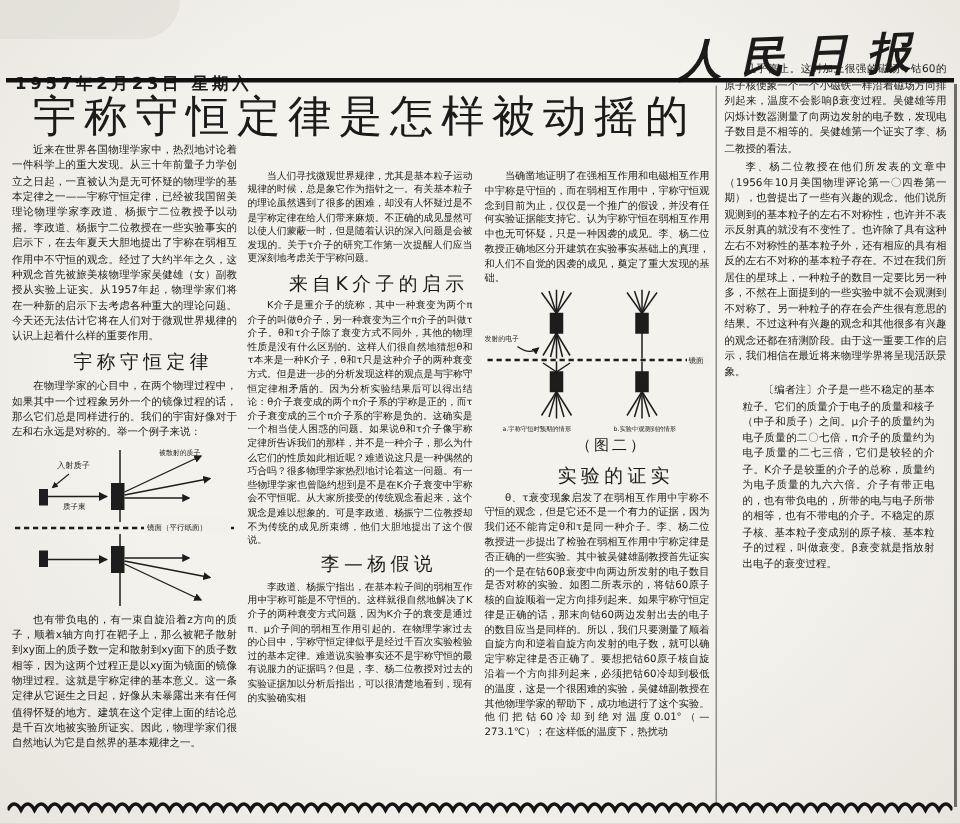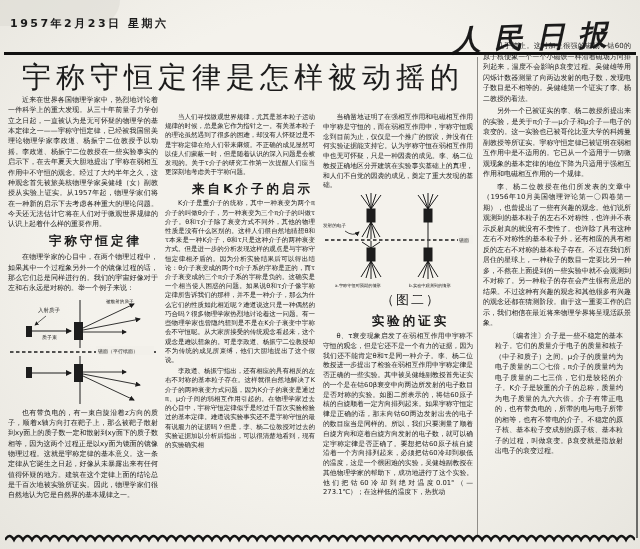--- a/index.html
+++ b/index.html
@@ -1,37 +1,37 @@
 <!DOCTYPE html>
 <html><head>
 <meta charset="utf-8">
 <style>
   html,body{margin:0;padding:0;background:#d8d6cf;}
   .page{position:relative;width:640px;height:549px;overflow:hidden;color:#1b1b1b;
         background:radial-gradient(ellipse at 50% 45%, #f4f2ec 55%, #e7e5de 100%);
         font-family:"DejaVu Sans",sans-serif;}
   .smudge{position:absolute;left:0;top:0;width:120px;height:26px;background:#dcdad3;opacity:.55;border-radius:0 0 30px 0;}
-  .dateline{position:absolute;left:10px;top:16px;font-size:11px;font-weight:bold;letter-spacing:2.5px;}
+  .dateline{position:absolute;left:10px;top:48px;font-size:11px;font-weight:bold;letter-spacing:2.5px;}
   .masthead{position:absolute;left:452px;top:18px;font-family:"DejaVu Serif",serif;font-style:italic;
             font-weight:bold;font-size:29px;letter-spacing:13px;transform:rotate(-2deg);white-space:nowrap;}
   .toprule{position:absolute;left:4px;top:52px;width:632px;height:3px;background:#111;}
   .rightrule{position:absolute;left:636px;top:56px;width:1.5px;height:482px;background:#6b6b68;}
   .colrule{position:absolute;left:477px;top:57px;width:1px;height:478px;background:#8f8d88;}
   .headline-block{position:absolute;left:12px;top:58px;width:462px;text-align:center;}
   .headline{font-size:29px;font-weight:normal;letter-spacing:5px;white-space:nowrap;}
   .byline{margin-top:7px;font-size:9.5px;font-weight:bold;letter-spacing:3px;}
   .col{position:absolute;text-align:justify;}
   .col p{margin:0 0 2px 0;text-indent:2em;}
   .c1{left:8px;top:95px;width:150px;font-size:7px;line-height:1.48;}
   .c2{left:165px;top:113px;width:150px;font-size:6.5px;line-height:1.42;}
   .c3{left:323px;top:113px;width:150px;font-size:6.8px;line-height:1.44;}
   .c4{left:483px;top:41px;width:148px;font-size:7px;line-height:1.5;}
-  .sec-h{font-size:12.5px;font-weight:bold;text-align:center;letter-spacing:3px;margin:5px 0 4px;text-indent:0;}
+  .sec-h{font-size:12.5px;font-weight:normal;text-align:center;letter-spacing:3px;margin:5px 0 4px;text-indent:0;}
   .fig{display:block;margin:2px auto 0;}
-  .fig-caption{text-align:center;font-size:13px;letter-spacing:2px;margin:1px 0 3px;text-indent:0;}
+  .fig-caption{text-align:center;font-size:10px;letter-spacing:2px;margin:1px 0 3px;text-indent:0;}
   .note{margin-top:3px;padding:0 8px 4px 12px;text-indent:2em;}
   .wavy{position:absolute;left:5px;top:531px;width:630px;height:12px;}
   svg text{fill:#1b1b1b;}
   .figink{stroke:#1d1d1d;}
 </style>
 </head>
 <body>
 
 <div class="page">
   <div class="smudge"></div>
@@ -83,21 +83,22 @@
       <line class="figink" x1="75" y1="76" x2="118" y2="76" stroke-width="0.9" marker-end="url(#arr)"></line>
     </svg>
 
     <p>也有带负电的，有一束自旋沿着z方向的质子，顺着x轴方向打在靶子上，那么被靶子散射到xy面上的质子数一定和散射到xy面下的质子数相等，因为这两个过程正是以xy面为镜面的镜像物理过程。这就是宇称定律的基本意义。这一条定律从它诞生之日起，好像从未暴露出来有任何值得怀疑的地方。建筑在这个定律上面的结论总是千百次地被实验所证实。因此，物理学家们很自然地认为它是自然界的基本规律之一。</p>
   </div>
 
   <div class="col c2">
     <p>当人们寻找微观世界规律，尤其是基本粒子运动规律的时候，总是象它作为指针之一。有关基本粒子的理论虽然遇到了很多的困难，却没有人怀疑过是不是宇称定律在给人们带来麻烦。不正确的成见显然可以使人们蒙蔽一时，但是随着认识的深入问题是会被发现的。关于τ介子的研究工作第一次提醒人们应当更深刻地考虑关于宇称问题。</p>
     <p class="sec-h">来自K介子的启示</p>
     <p>K介子是重介子的统称，其中一种衰变为两个π介子的叫做θ介子，另一种衰变为三个π介子的叫做τ介子。θ和τ介子除了衰变方式不同外，其他的物理性质是没有什么区别的。这样人们很自然地猜想θ和τ本来是一种K介子，θ和τ只是这种介子的两种衰变方式。但是进一步的分析发现这样的观点是与宇称守恒定律相矛盾的。因为分析实验结果后可以得出结论：θ介子衰变成的两个π介子系的宇称是正的，而τ介子衰变成的三个π介子系的宇称是负的。这确实是一个相当使人困惑的问题。如果说θ和τ介子像宇称定律所告诉我们的那样，并不是一种介子，那么为什么它们的性质如此相近呢？难道说这只是一种偶然的巧合吗？很多物理学家热烈地讨论着这一问题。有一些物理学家也曾隐约想到是不是在K介子衰变中宇称会不守恒呢。从大家所接受的传统观念看起来，这个观念是难以想象的。可是李政道、杨振宁二位教授却不为传统的成见所束缚，他们大胆地提出了这个假说。</p>
-    <p>李政道、杨振宁指出，还有相应的具有相反的左右不对称的基本粒子存在。这样就很自然地解决了K介子的两种衰变方式问题，因为K介子的衰变是通过π、μ介子间的弱相互作用引起的。在物理学家过去的心目中，宇称守恒定律似乎是经过千百次实验检验过的基本定律。难道说实验事实还不是宇称守恒的最有说服力的证据吗？但是，李、杨二位教授对过去的实验证据加以分析后指出，可以很清楚地看到，现有的实验确实相</p>
+    <p class="sec-h">李—杨假说</p>
+    <p>李政道、杨振宁指出，在基本粒子间的弱相互作用中宇称可能是不守恒的。这样就很自然地解决了K介子的两种衰变方式问题，因为K介子的衰变是通过π、μ介子间的弱相互作用引起的。在物理学家过去的心目中，宇称守恒定律似乎是经过千百次实验检验过的基本定律。难道说实验事实还不是宇称守恒的最有说服力的证据吗？但是，李、杨二位教授对过去的实验证据加以分析后指出，可以很清楚地看到，现有的实验确实相</p>
   </div>
 
   <div class="col c3">
     <p>当确凿地证明了在强相互作用和电磁相互作用中宇称是守恒的，而在弱相互作用中，宇称守恒观念到目前为止，仅仅是一个推广的假设，并没有任何实验证据能支持它。认为宇称守恒在弱相互作用中也无可怀疑，只是一种因袭的成见。李、杨二位教授正确地区分开建筑在实验事实基础上的真理，和人们不自觉的因袭的成见，奠定了重大发现的基础。</p>
 
     <svg class="fig" width="150" height="98" viewBox="0 0 150 98">
       <g stroke="#1d1d1d" stroke-width="1">
 
         <rect x="44" y="16" width="8" height="13" fill="#1d1d1d"></rect>
         <line x1="48" y1="16" x2="38" y2="2"></line>
@@ -153,21 +154,20 @@
       <text x="86" y="94" font-size="4.2">b.实验中观测到的情形</text>
     </svg>
     <p class="fig-caption">（图二）</p>
 
     <p class="sec-h">实验的证实</p>
     <p>θ、τ衰变现象启发了在弱相互作用中宇称不守恒的观念，但是它还不是一个有力的证据，因为我们还不能肯定θ和τ是同一种介子。李、杨二位教授进一步提出了检验在弱相互作用中宇称定律是否正确的一些实验。其中被吴健雄副教授首先证实的一个是在钴60β衰变中向两边所发射的电子数目是否对称的实验。如图二所表示的，将钴60原子核的自旋顺着一定方向排列起来。如果宇称守恒定律是正确的话，那末向钴60两边发射出去的电子的数目应当是同样的。所以，我们只要测量了顺着自旋方向和逆着自旋方向发射的电子数，就可以确定宇称定律是否正确了。要想把钴60原子核自旋沿着一个方向排列起来，必须把钴60冷却到极低的温度，这是一个很困难的实验，吴健雄副教授在其他物理学家的帮助下，成功地进行了这个实验。他们把钴60冷却到绝对温度0.01°（—273.1℃）；在这样低的温度下，热扰动</p>
   </div>
 
   <div class="col c4">
     <p>几乎停止。这时加上很强的磁场，钴60的原子核便象一个一个小磁铁一样沿着磁场方向排列起来，温度不会影响β衰变过程。吴健雄等用闪烁计数器测量了向两边发射的电子数，发现电子数目是不相等的。吴健雄第一个证实了李、杨二教授的看法。</p>
-    <p>另外一个已被证实的李、杨二教授所提出来的实验，是关于π介子—μ介子和μ介子—电子的衰变的。这一实验也已被哥伦比亚大学的科姆曼副教授等所证实。宇称守恒定律已被证明在弱相互作用中是不适用的。它已从一个适用于一切微观现象的基本定律的地位下降为只适用于强相互作用和电磁相互作用的一个规律。</p>
     <p>李、杨二位教授在他们所发表的文章中（1956年10月美国物理评论第一〇四卷第一期），也曾提出了一些有兴趣的观念。他们说所观测到的基本粒子的左右不对称性，也许并不表示反射真的就没有不变性了。也许除了具有这种左右不对称性的基本粒子外，还有相应的具有相反的左右不对称的基本粒子存在。不过在我们所居住的星球上，一种粒子的数目一定要比另一种多，不然在上面提到的一些实验中就不会观测到不对称了。另一种粒子的存在会产生很有意思的结果。不过这种有兴趣的观念和其他很多有兴趣的观念还都在猜测阶段。由于这一重要工作的启示，我们相信在最近将来物理学界将呈现活跃景象。</p>
     <p class="note">〔编者注〕介子是一些不稳定的基本粒子。它们的质量介于电子的质量和核子（中子和质子）之间。μ介子的质量约为电子质量的二〇七倍，π介子的质量约为电子质量的二七三倍，它们是较轻的介子。K介子是较重的介子的总称，质量约为电子质量的九六六倍。介子有带正电的，也有带负电的，所带的电与电子所带的相等，也有不带电的介子。不稳定的原子核、基本粒子变成别的原子核、基本粒子的过程，叫做衰变。β衰变就是指放射出电子的衰变过程。</p>
   </div>
 
   <svg class="wavy" viewBox="0 0 630 12" preserveAspectRatio="none">
     <path id="wave-path" d="M0 9 q4.5 -8 9 0 q4.5 -8 9 0 q4.5 -8 9 0 q4.5 -8 9 0 q4.5 -8 9 0 q4.5 -8 9 0 q4.5 -8 9 0 q4.5 -8 9 0 q4.5 -8 9 0 q4.5 -8 9 0 q4.5 -8 9 0 q4.5 -8 9 0 q4.5 -8 9 0 q4.5 -8 9 0 q4.5 -8 9 0 q4.5 -8 9 0 q4.5 -8 9 0 q4.5 -8 9 0 q4.5 -8 9 0 q4.5 -8 9 0 q4.5 -8 9 0 q4.5 -8 9 0 q4.5 -8 9 0 q4.5 -8 9 0 q4.5 -8 9 0 q4.5 -8 9 0 q4.5 -8 9 0 q4.5 -8 9 0 q4.5 -8 9 0 q4.5 -8 9 0 q4.5 -8 9 0 q4.5 -8 9 0 q4.5 -8 9 0 q4.5 -8 9 0 q4.5 -8 9 0 q4.5 -8 9 0 q4.5 -8 9 0 q4.5 -8 9 0 q4.5 -8 9 0 q4.5 -8 9 0 q4.5 -8 9 0 q4.5 -8 9 0 q4.5 -8 9 0 q4.5 -8 9 0 q4.5 -8 9 0 q4.5 -8 9 0 q4.5 -8 9 0 q4.5 -8 9 0 q4.5 -8 9 0 q4.5 -8 9 0 q4.5 -8 9 0 q4.5 -8 9 0 q4.5 -8 9 0 q4.5 -8 9 0 q4.5 -8 9 0 q4.5 -8 9 0 q4.5 -8 9 0 q4.5 -8 9 0 q4.5 -8 9 0 q4.5 -8 9 0 q4.5 -8 9 0 q4.5 -8 9 0 q4.5 -8 9 0 q4.5 -8 9 0 q4.5 -8 9 0 q4.5 -8 9 0 q4.5 -8 9 0 q4.5 -8 9 0 q4.5 -8 9 0 q4.5 -8 9 0" fill="none" stroke="#141414" stroke-width="2.4"></path>
   </svg>
 </div>
 
 </body></html>

